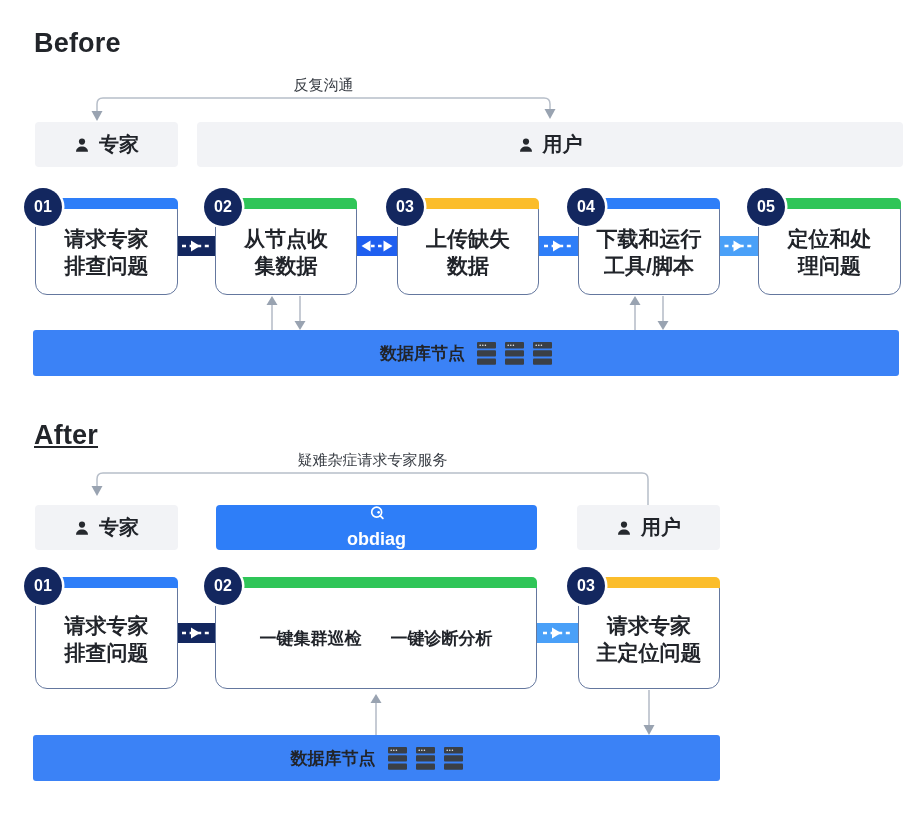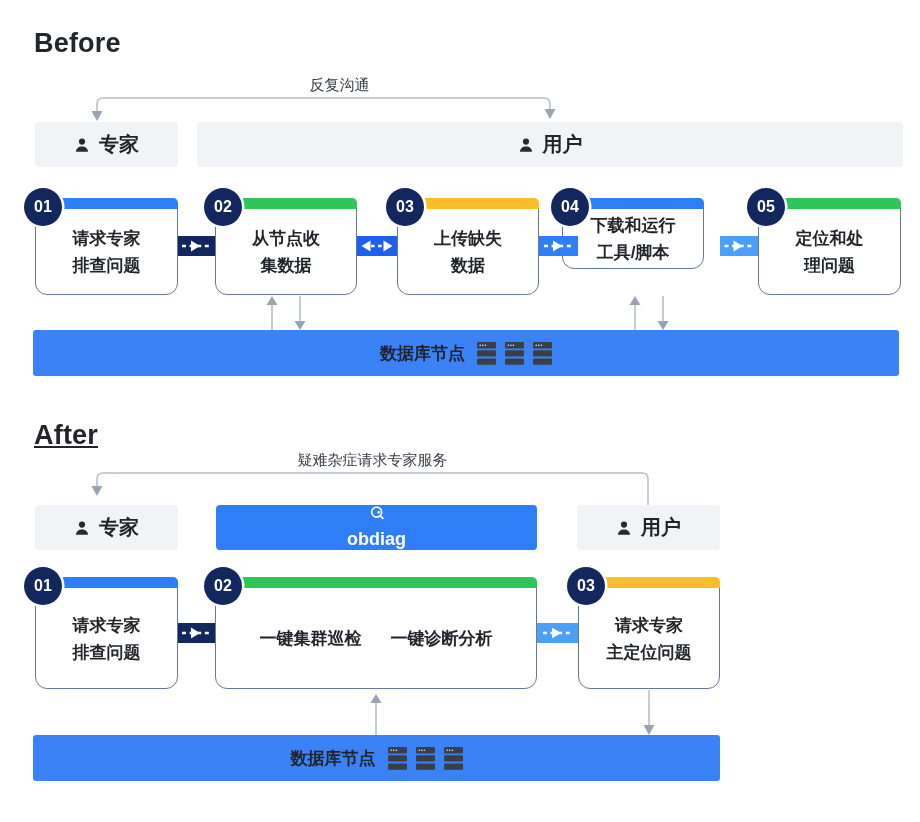--- a/index.html
+++ b/index.html
@@ -9,39 +9,39 @@
   .section-title{font-size:27px;font-weight:800;color:#22252a;letter-spacing:.2px;}
   .relation-label{font-size:15px;color:#383d44;text-align:center;}
   .actor{display:flex;align-items:center;justify-content:center;gap:9px;background:#f2f3f6;border-radius:4px;font-size:20px;font-weight:600;color:#21242a;}
   .toolbtn{display:flex;align-items:center;justify-content:center;gap:9px;background:#2e7ef8;border-radius:4px;font-size:18px;font-weight:700;color:#fff;flex-direction:column;}
   .card{position:absolute;background:#fff;border:1.5px solid #64779e;border-radius:12px;box-sizing:border-box;}
   .topbar{position:absolute;top:-1px;left:-1px;right:-1px;height:11px;border-radius:5px 5px 0 0;z-index:2;}
   .bar-blue{background:#2e7ef8;} .bar-green{background:#2fc558;} .bar-yellow{background:#fbbd2b;}
   .stepnum{position:absolute;left:-12px;top:-11px;width:38px;height:38px;border-radius:50%;background:#13275f;color:#fff;
            font-weight:700;font-size:16px;display:flex;align-items:center;justify-content:center;box-shadow:0 0 0 2.5px #fff;z-index:3;}
   .card-text{position:absolute;left:0;right:0;top:11px;bottom:0;display:flex;flex-direction:column;align-items:center;justify-content:center;
-             font-size:17px;font-weight:700;line-height:27px;color:#21242a;text-align:center;}
+             font-size:21px;font-weight:700;line-height:27px;color:#21242a;text-align:center;}
   .features{position:absolute;left:0;right:0;top:11px;bottom:0;display:flex;flex-direction:column;gap:12px;align-items:center;justify-content:center;}
   .feat-row{display:flex;gap:29px;}
   .feat{font-size:17px;font-weight:700;color:#21242a;}
   .conn{position:absolute;height:20px;display:flex;align-items:center;justify-content:center;}
   .conn svg{width:100%;height:100%;display:block;}
   .bg-navy{background:#13275f;} .bg-royal{background:#1f5ff0;} .bg-blue{background:#2e7ef8;} .bg-lblue{background:#4aa0f8;}
   .dbbar{display:flex;align-items:center;justify-content:center;gap:12px;background:#3b82f6;border-radius:3px;}
   .dbbar .lbl{font-size:17px;font-weight:700;color:#21242a;}
   .servers{display:flex;gap:9px;align-items:center;}
 </style>
 </head>
 <body>
 
 <div class="stage">
 
   <div class="abs section-title" style="left:34px;top:28px;">Before</div>
 
-  <div class="abs relation-label" style="left:113px;top:76px;width:453px;">反复沟通</div>
+  <div class="abs relation-label" style="left:97px;top:76px;width:453px;">反复沟通</div>
 
   <svg class="abs" style="left:87px;top:94px;" width="476" height="30">
     <path d="M 10 21 L 10 10 Q 10 4 16 4 L 457 4 Q 463 4 463 10 L 463 17" stroke="#b7bec9" stroke-width="1.5" fill="none"></path>
     <polygon points="4.5,17 15.5,17 10,27" fill="#99a3b1"></polygon>
     <polygon points="457.5,15 468.5,15 463,25" fill="#99a3b1"></polygon>
   </svg>
 
   <div class="abs actor" style="left:35px;top:122px;width:143px;height:45px;">
     <svg width="16" height="16" viewBox="0 0 16 16">
       <circle cx="8" cy="4.6" r="3.1" fill="#26292e"></circle>
@@ -78,21 +78,21 @@
 
   <div class="card" style="left:397px;top:198px;width:142px;height:97px;">
     <div class="topbar bar-yellow"></div>
     <div class="stepnum">03</div>
     <div class="card-text">
       <span>上传缺失</span>
         <span>数据</span>
     </div>
   </div>
 
-  <div class="card" style="left:562px;top:198px;width:142px;height:71px;">
+  <div class="card" style="left:578px;top:198px;width:142px;height:97px;">
     <div class="topbar bar-blue"></div>
     <div class="stepnum">04</div>
     <div class="card-text">
       <span>下载和运行</span>
         <span>工具/脚本</span>
     </div>
   </div>
 
   <div class="card" style="left:758px;top:198px;width:143px;height:97px;">
     <div class="topbar bar-green"></div>

